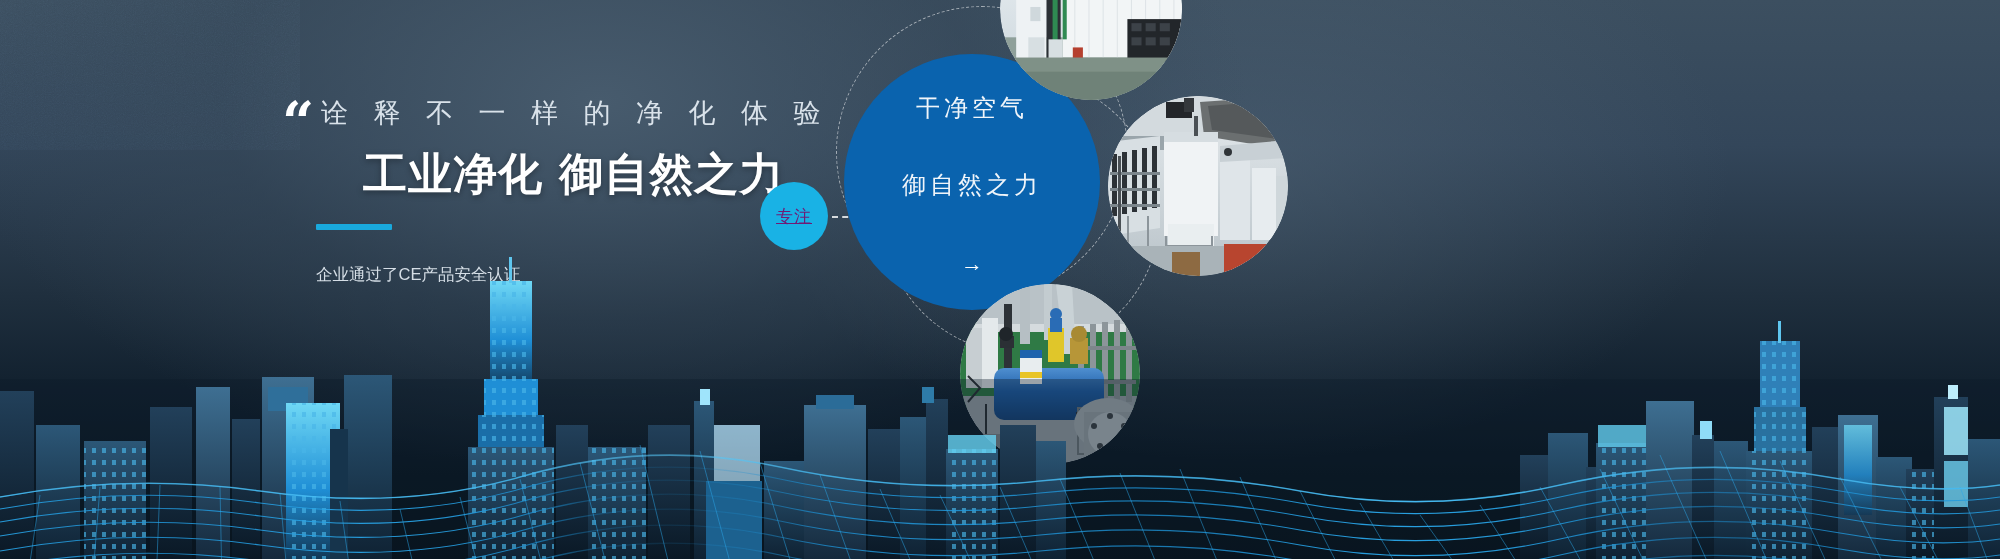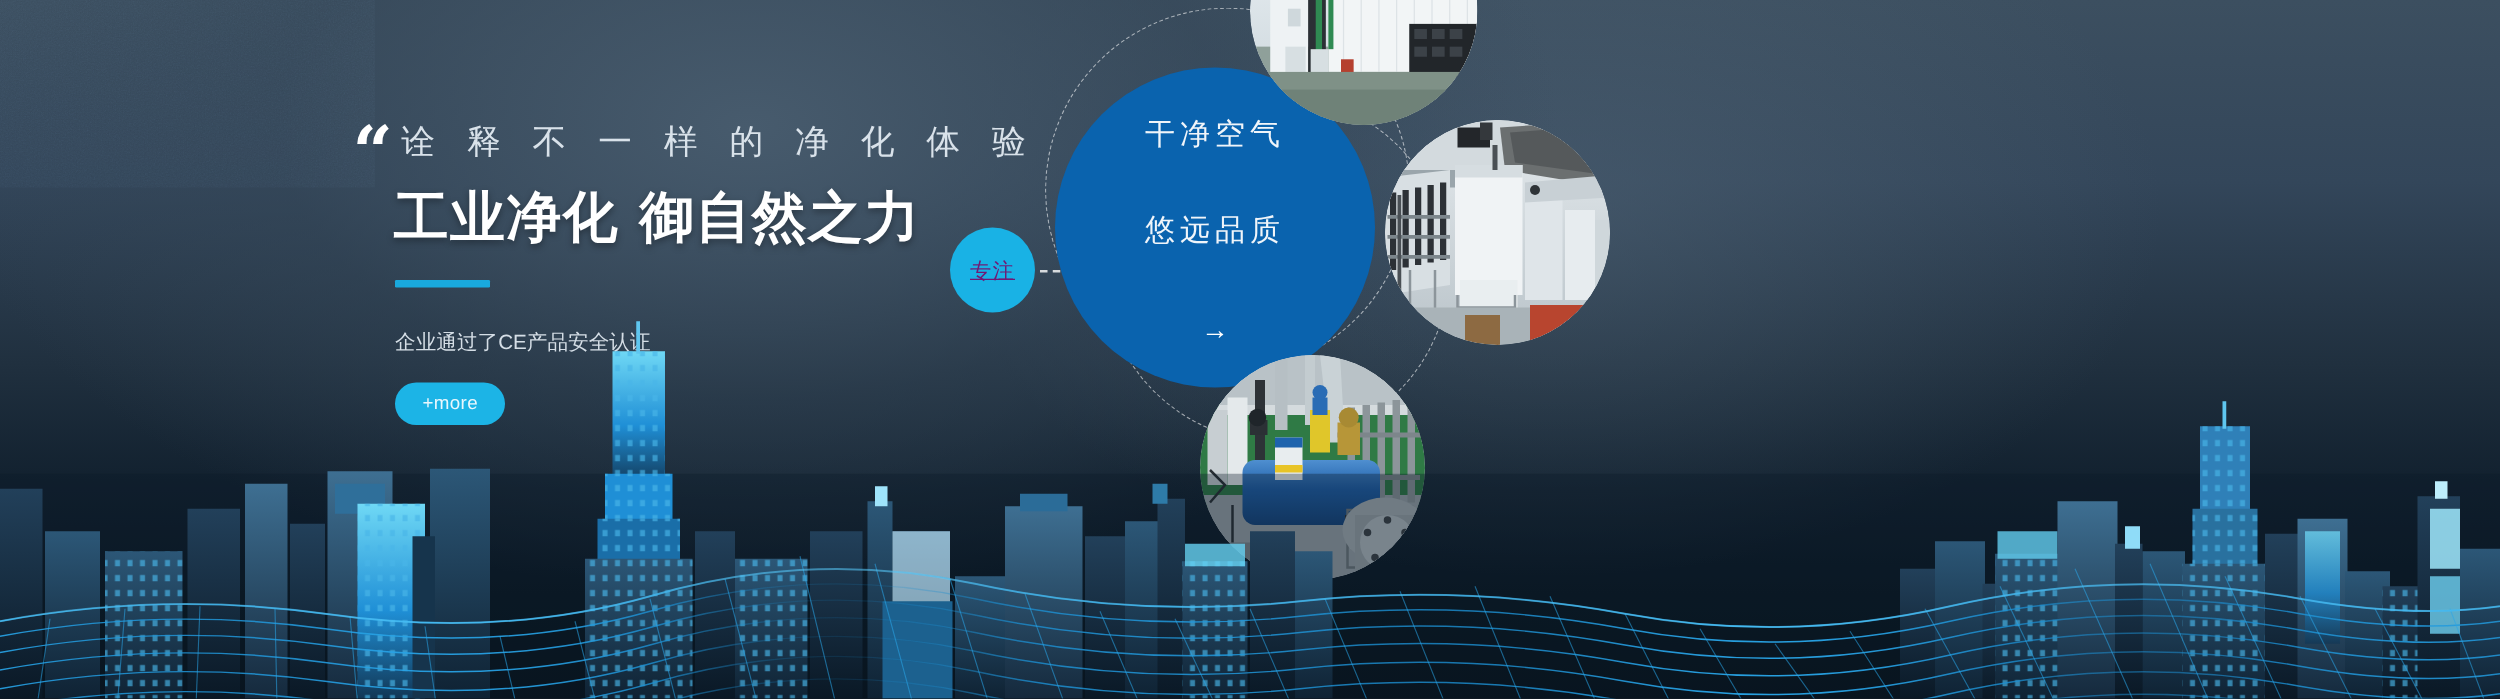--- a/index.html
+++ b/index.html
@@ -33,20 +33,21 @@
   .subtitle{
     font-size:27px; color:#d9e2ea; letter-spacing:9px;
     font-weight:400; padding-left:14px; white-space:nowrap;
   }
   .headline{
     margin-top:14px; padding-left:8px;
     font-size:44px; font-weight:700; color:#ffffff;
     letter-spacing:1px; white-space:nowrap;
     font-family:"DejaVu Sans","Liberation Sans",sans-serif;
     text-shadow:0 2px 6px rgba(0,0,0,.35);
+    margin-left:48px;
   }
   .accent-bar{
     margin-top:20px; margin-left:9px;
     width:76px; height:6px; background:#19a9dd; border-radius:1px;
   }
   .desc{
     margin-top:31px; margin-left:9px;
     font-size:16.5px; line-height:1.62; color:#d5dee6; font-weight:400;
     white-space:nowrap;
   }
@@ -134,42 +135,39 @@
   </svg>
 
   <div class="copy">
     <span class="quote-mark">“</span>
     <div class="subtitle">诠 释 不 一 样 的 净 化 体 验</div>
     <div class="headline">工业净化 御自然之力</div>
     <div class="accent-bar"></div>
     <div class="desc">
       <div>企业通过了CE产品安全认证</div>
     </div>
-    <div>
-      <button class="more-btn">+more</button>
-    </div>
   </div>
 
   <div class="cluster">
 
     <div class="ring ring-outer"></div>
     <div class="ring ring-inner"></div>
 
     <div class="dashed-line"></div>
     <div class="dashed-conn conn-a"></div>
     <div class="dashed-conn conn-b"></div>
     <div class="dashed-conn conn-c"></div>
 
     <div class="focus-circle">
       <span>专注</span>
     </div>
 
     <div class="main-circle">
       <div class="mc-line">干净空气</div>
-      <div class="mc-line">悠远品质</div>
+      <div class="mc-line">御自然之力</div>
       <div class="mc-arrow">→</div>
     </div>
 
     <div class="photo photo-1">
       <svg viewBox="0 0 180 180" preserveAspectRatio="xMidYMid slice">
         <defs>
           <linearGradient id="p1sky" x1="0" y1="0" x2="0" y2="1">
             <stop offset="0%" stop-color="#eef3f6"></stop>
               <stop offset="100%" stop-color="#c9d4da"></stop>
           </linearGradient>

